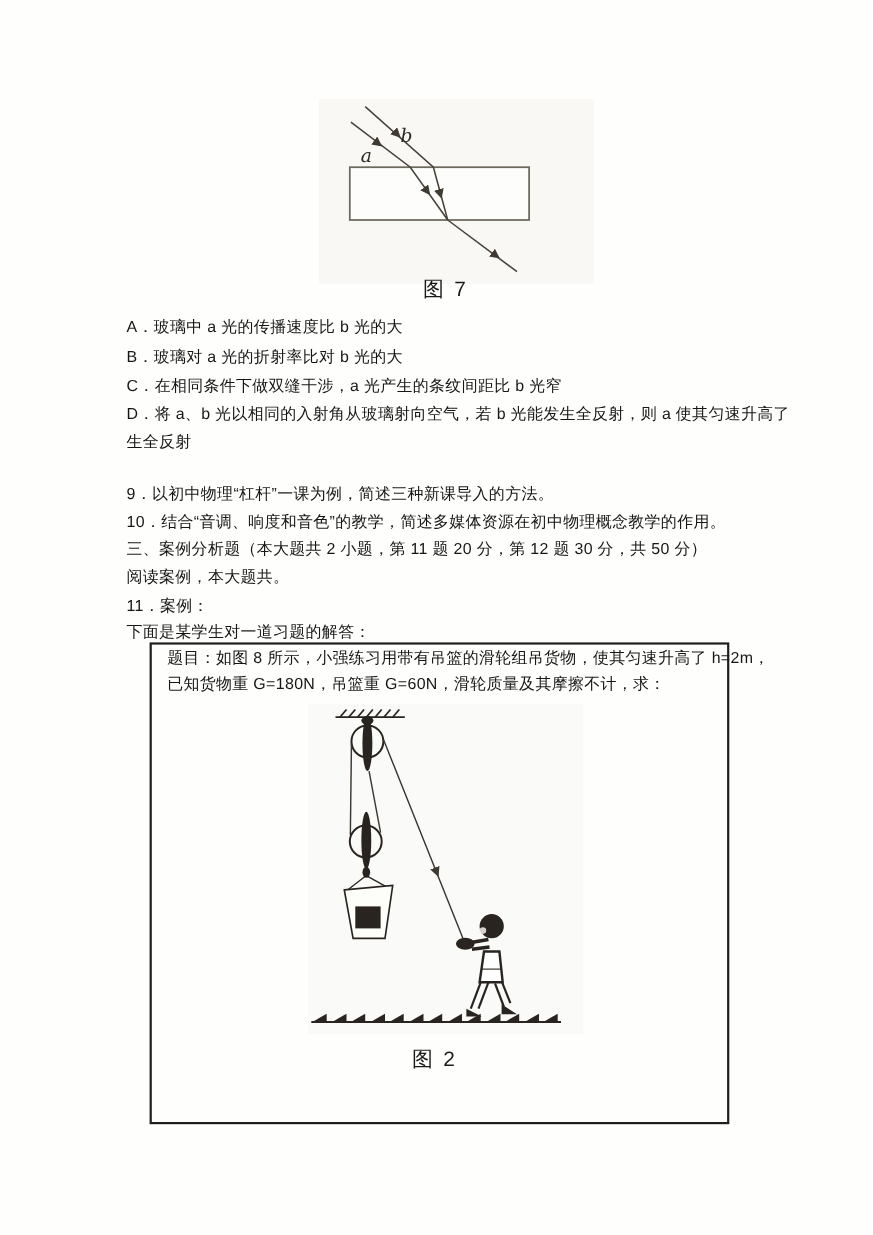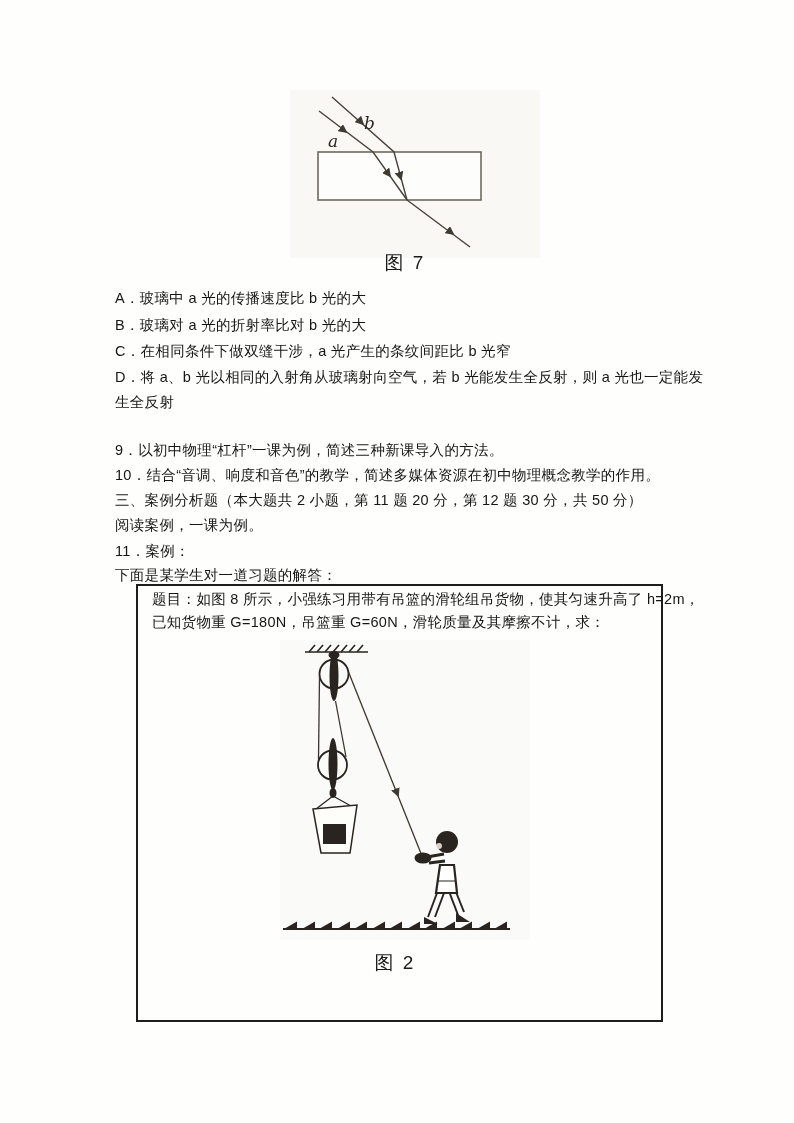--- a/index.html
+++ b/index.html
@@ -51,28 +51,28 @@
       <line x1="162.2" y1="143.4" x2="163" y2="144" marker-end="url(#arr)"></line>
     </g>
     <text class="ray-label" x="38" y="57" font-size="17" fill="#2c2822">a</text>
     <text class="ray-label" x="74" y="39" font-size="17" fill="#2c2822">b</text>
   </svg>
   <div class="fig-caption" style="left:373px;top:250px">图 7</div>
 
   <div class="line" style="top:315px">B．玻璃对 a 光的折射率比对 b 光的大</div>
   <div class="line" style="top:288px">A．玻璃中 a 光的传播速度比 b 光的大</div>
   <div class="line" style="top:341px">C．在相同条件下做双缝干涉，a 光产生的条纹间距比 b 光窄</div>
-  <div class="line" style="top:367px">D．将 a、b 光以相同的入射角从玻璃射向空气，若 b 光能发生全反射，则 a 光也一定能发</div>
+  <div class="line" style="top:367px">D．将 a、b 光以相同的入射角从玻璃射向空气，若 b 光能发生全反射，则 a 使其匀速升高了</div>
   <div class="line" style="top:392px">生全反射</div>
 
   <div class="line" style="top:440px">9．以初中物理“杠杆”一课为例，简述三种新课导入的方法。</div>
   <div class="line" style="top:465px">10．结合“音调、响度和音色”的教学，简述多媒体资源在初中物理概念教学的作用。</div>
 
   <div class="line" style="top:490px">三、案例分析题（本大题共 2 小题，第 11 题 20 分，第 12 题 30 分，共 50 分）</div>
-  <div class="line" style="top:515px">阅读案例，一课为例。</div>
+  <div class="line" style="top:515px">阅读案例，本大题共。</div>
   <div class="line" style="top:541px">11．案例：</div>
   <div class="line" style="top:565px">下面是某学生对一道习题的解答：</div>
 
   <div class="case-box">
     <div class="box-line" style="top:3px">题目：如图 8 所示，小强练习用带有吊篮的滑轮组吊货物，使其匀速升高了 h=2m，</div>
     <div class="box-line" style="top:26px">已知货物重 G=180N，吊篮重 G=60N，滑轮质量及其摩擦不计，求：</div>
 
     <svg class="figsvg" style="left:142px;top:54px" width="250" height="300" viewBox="0 0 250 300">
       <rect x="0" y="0" width="250" height="300" fill="#f6f5f0" opacity="0.4"></rect>
 

